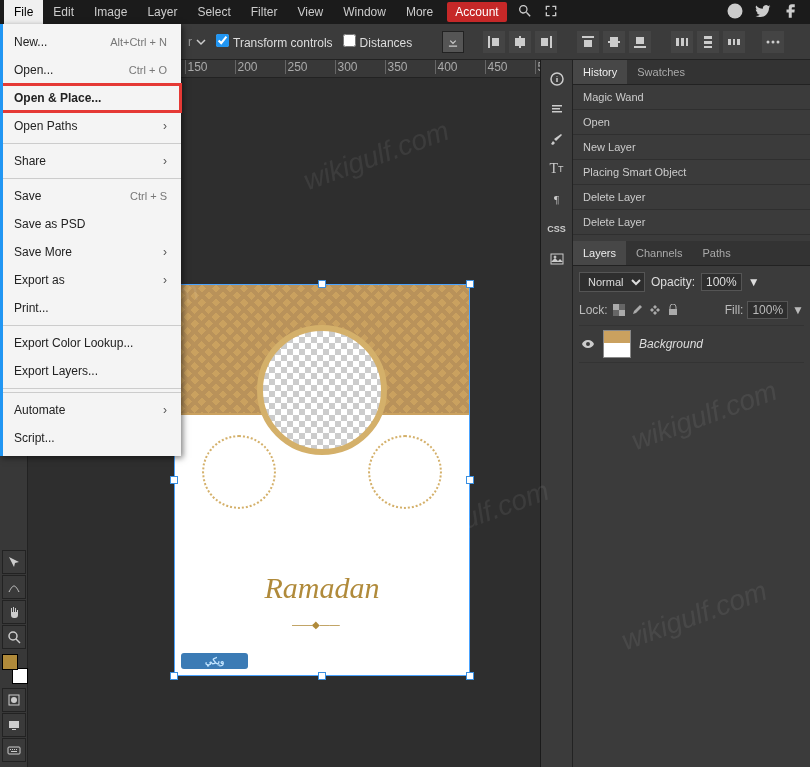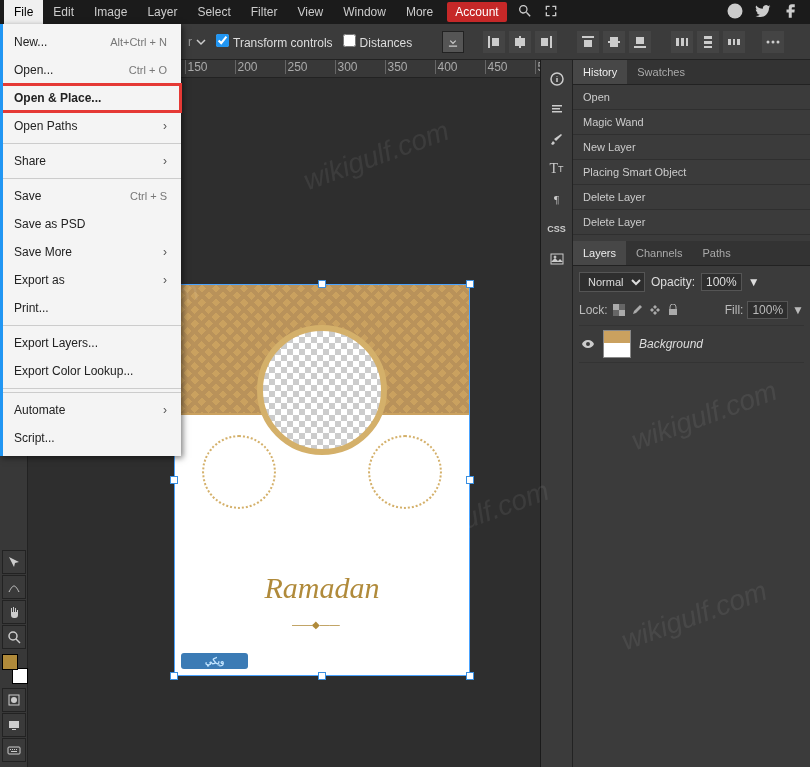--- a/index.html
+++ b/index.html
@@ -249,24 +249,24 @@
     </div>
   <div class="drow">
       <span>Export as</span>
       <span class="arw">›</span>
     </div>
   <div class="drow">
       <span>Print...</span>
     </div>
   <div class="sep"></div>
   <div class="drow">
+      <span>Export Color Lookup...</span>
+    </div>
+  <div class="drow">
       <span>Export Layers...</span>
-    </div>
-  <div class="drow">
-      <span>Export Color Lookup...</span>
     </div>
   <div class="sep"></div>
   <div class="sep"></div>
   <div class="drow">
       <span>Automate</span>
       <span class="arw">›</span>
     </div>
   <div class="drow">
       <span>Script...</span>
     </div>
@@ -382,22 +382,22 @@
       </div>
   </div>
   <div class="panels">
 
     <div class="panel">
       <div class="tabs">
         <div class="tab active">History</div>
         <div class="tab">Swatches</div>
       </div>
       <div class="history-list">
+        <div class="row">Magic Wand</div>
         <div class="row">Open</div>
-        <div class="row">Magic Wand</div>
         <div class="row">New Layer</div>
         <div class="row">Placing Smart Object</div>
         <div class="row">Delete Layer</div>
         <div class="row">Delete Layer</div>
       </div>
     </div>
 
     <div class="panel" style="margin-top:6px;">
       <div class="tabs">
         <div class="tab active">Layers</div>

